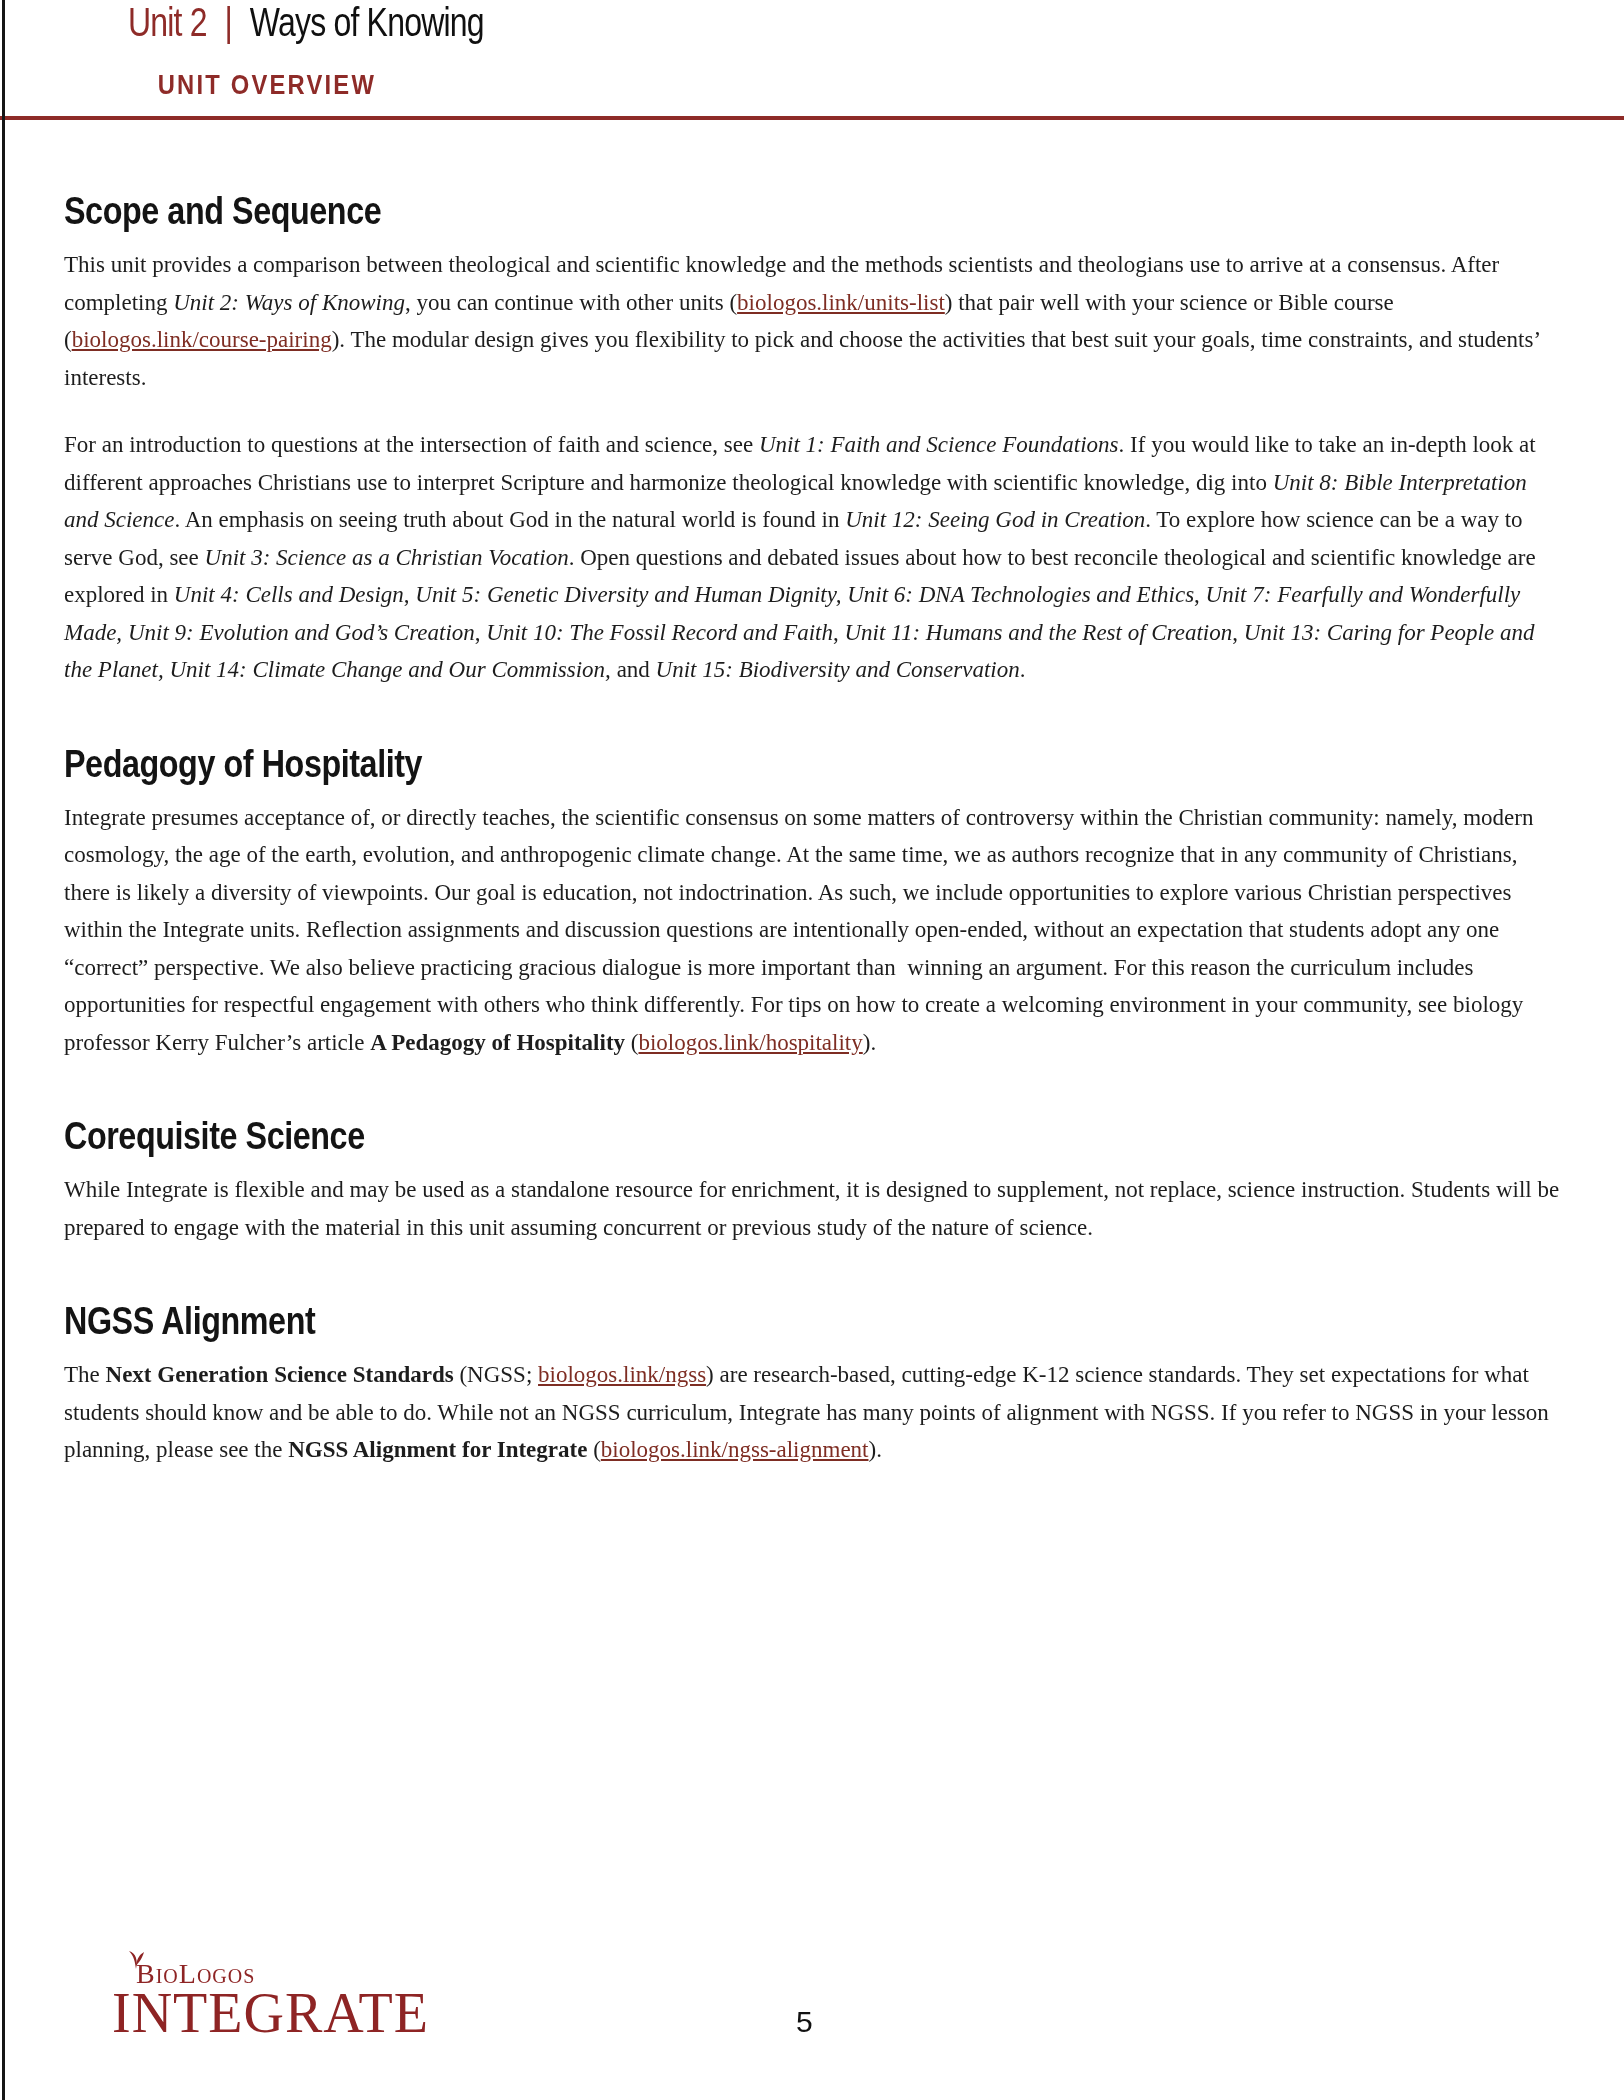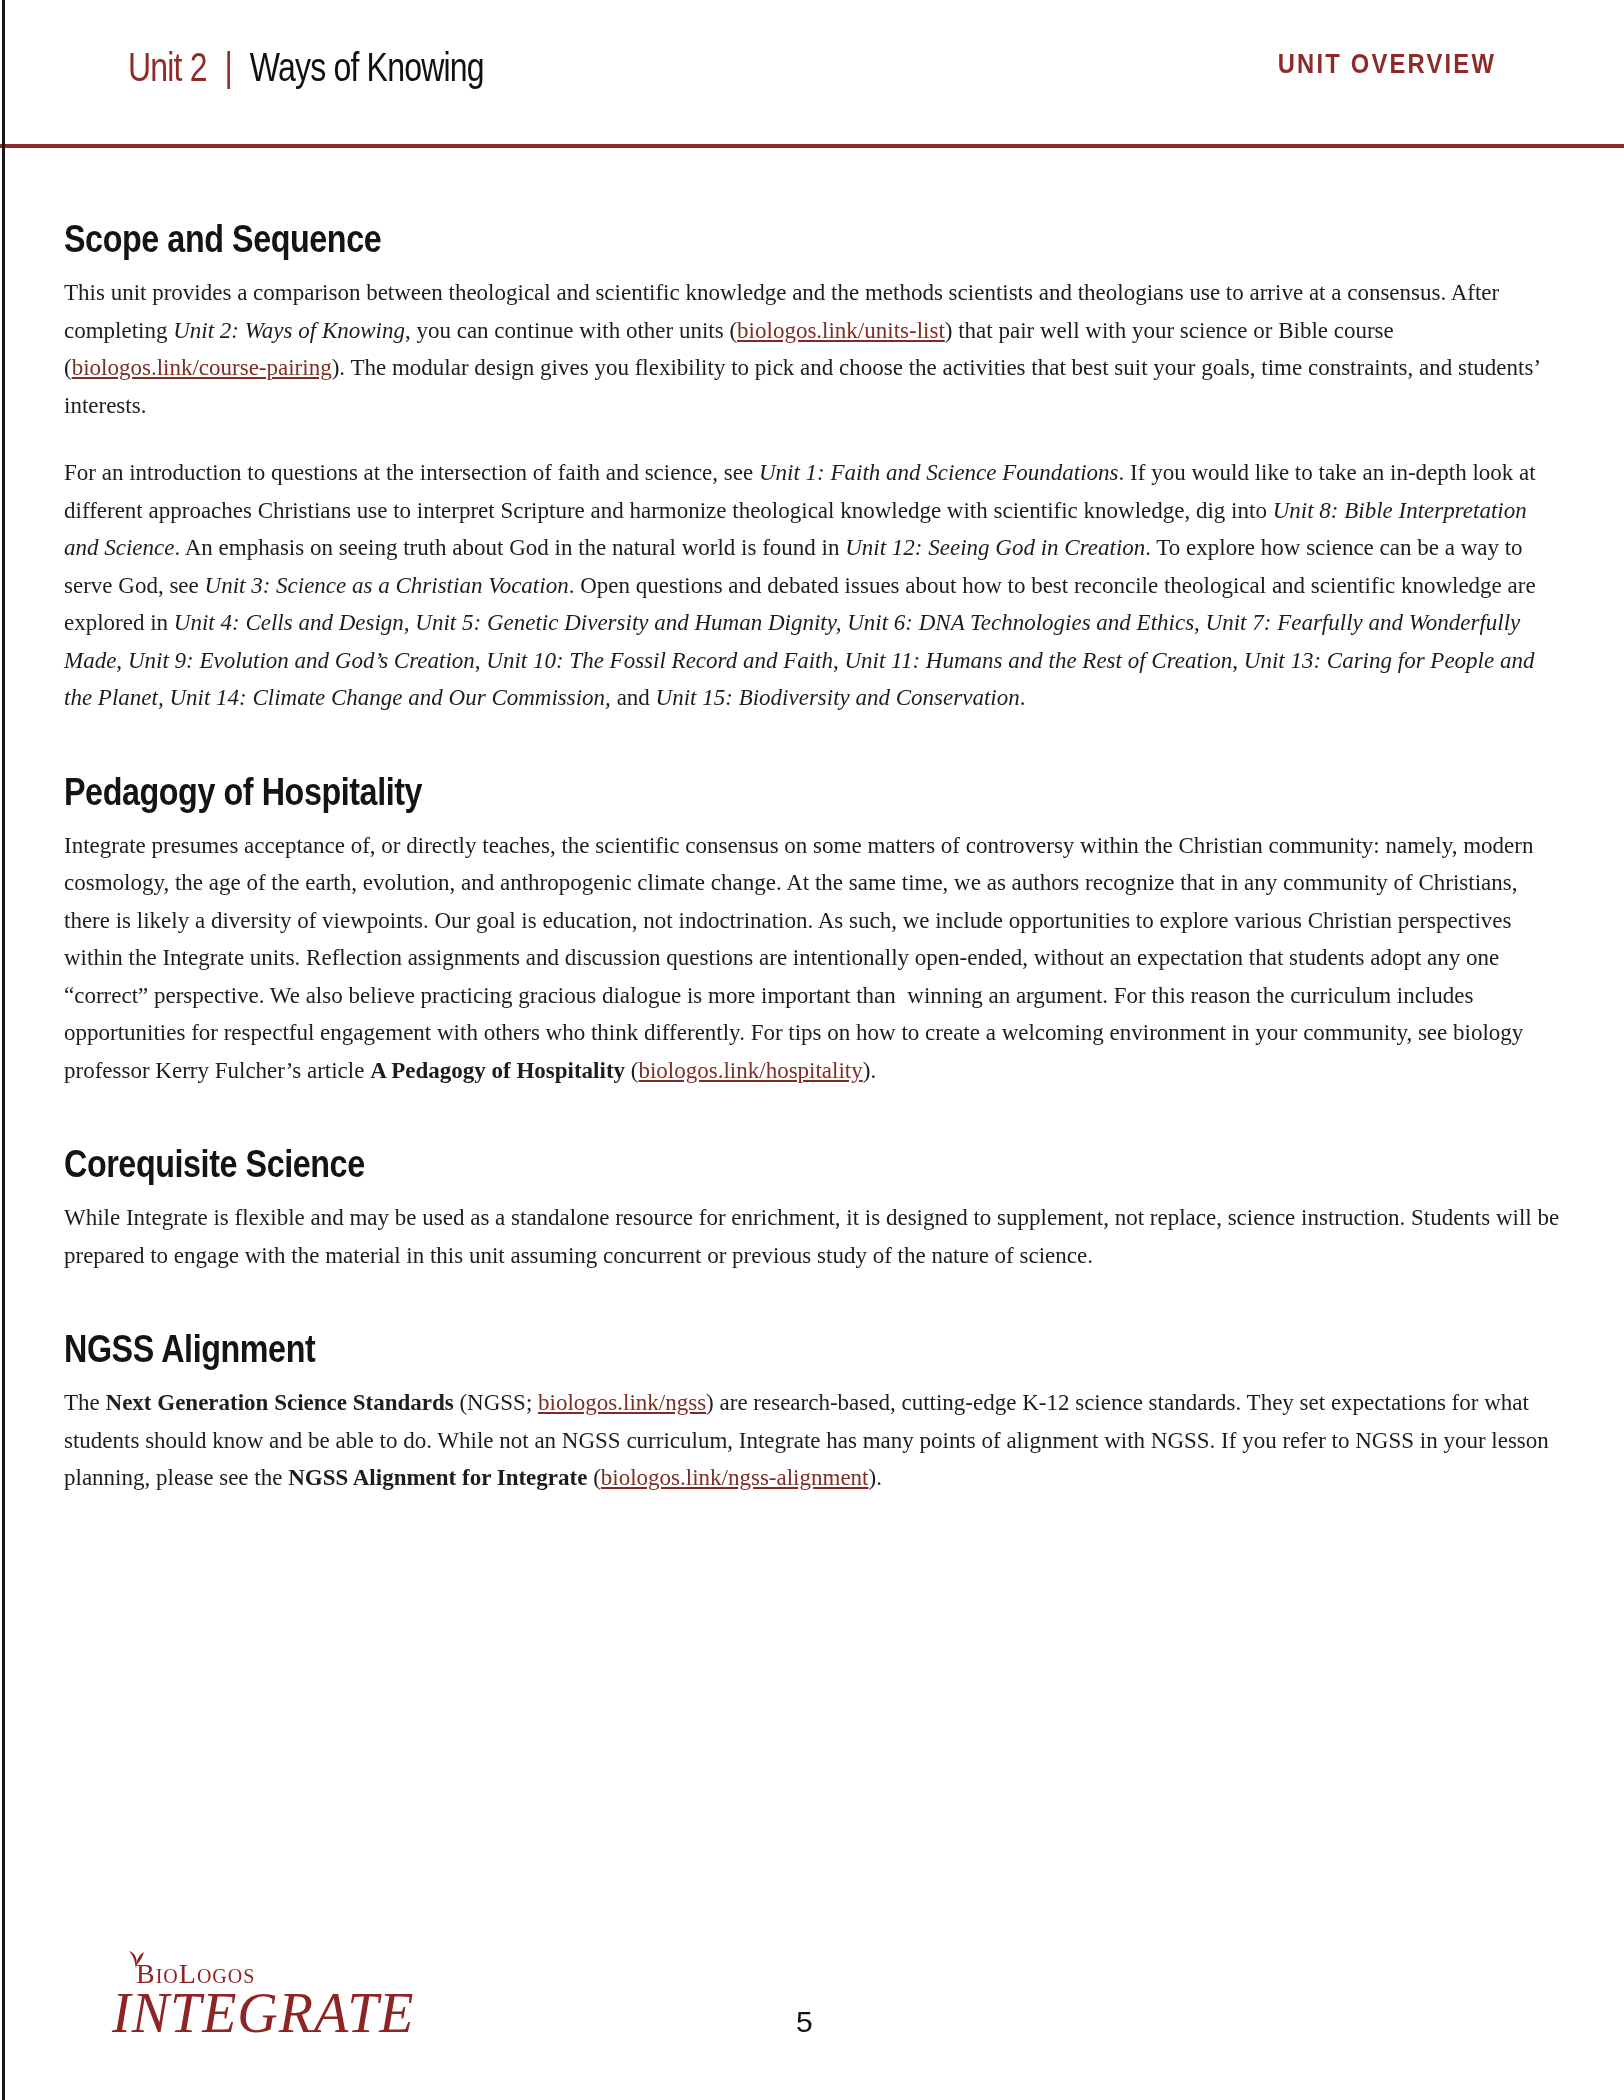--- a/index.html
+++ b/index.html
@@ -10,23 +10,24 @@
     --text:#1d1d1d;
     --rule:#161616;
   }
   html,body{margin:0;padding:0;}
   body{
     width:1624px;height:2100px;position:relative;background:#ffffff;
     font-family:"Liberation Serif", serif;color:var(--text);overflow:hidden;
   }
   .left-rule{position:absolute;left:2px;top:0;width:3px;height:2100px;background:var(--rule);}
   .page-header{
-    display:flex;justify-content:space-between;align-items:center;
-    height:148px;box-sizing:border-box;padding:0 128px 10px 128px;
+    display:flex;justify-content:space-between;align-items:flex-start;
+    height:120px;box-sizing:border-box;padding:0 128px 10px 128px;
     border-bottom:4px solid var(--accent);
+    flex-direction:column;
   }
   .header-left{
     font-family:"Liberation Sans", sans-serif;font-size:40px;font-weight:400;
     letter-spacing:-1px;white-space:nowrap;display:inline-block;
     transform:scaleX(.8);transform-origin:left bottom;color:#101010;
   }
   .unit-label{color:var(--accent);}
   .hdr-divider{color:var(--accent);margin:0 12px;font-weight:400;}
   .header-right{
     font-family:"Liberation Sans", sans-serif;font-weight:700;font-size:27px;
@@ -43,21 +44,21 @@
   p.body{font-size:23px;line-height:37.5px;margin:0 0 30px 0;text-align:left;}
   .it{font-style:italic;}
   .bd{font-weight:700;margin-top:25px;}
   a.lk{color:var(--link);text-decoration:underline;cursor:pointer;}
   .logo{position:absolute;left:112px;top:1950px;}
   .logo-leaf{position:absolute;left:14px;top:-2px;}
   .logo-small{
     font-variant:small-caps;font-size:28px;letter-spacing:1px;color:var(--logo);
     margin-left:24px;line-height:20px;margin-top:14px;
   }
-  .logo-main{font-size:56px;line-height:54px;color:var(--logo);letter-spacing:1px;margin-top:2px;font-style:italic;}
+  .logo-main{font-size:56px;line-height:54px;color:var(--logo);letter-spacing:1px;margin-top:2px;}
   .page-number{
     position:absolute;left:796px;top:2005px;font-family:"Liberation Sans", sans-serif;
     font-size:30px;color:#111;
   }
 </style>
 </head>
 <body>
 
 <div class="left-rule"></div>
 

